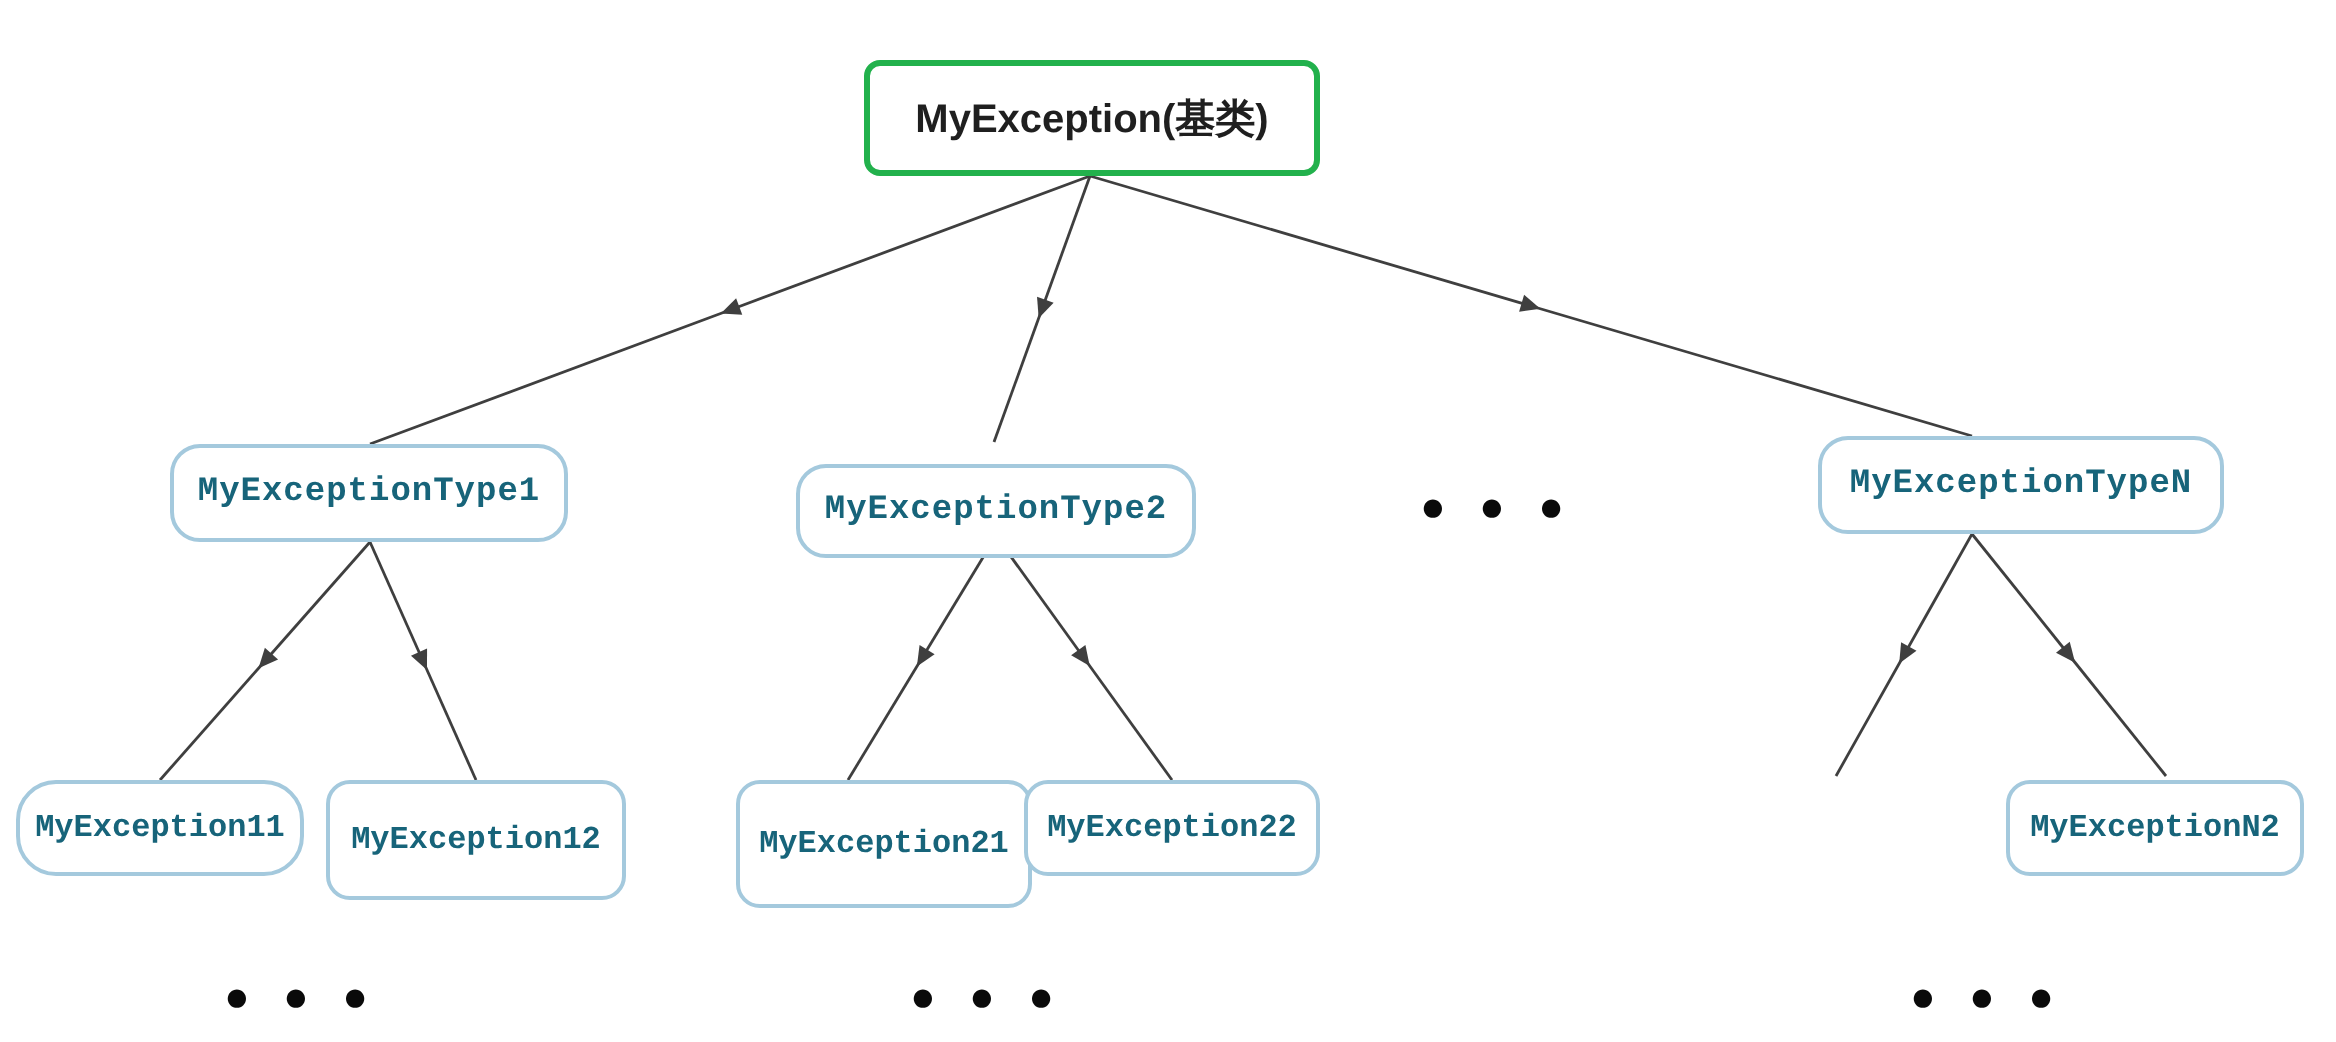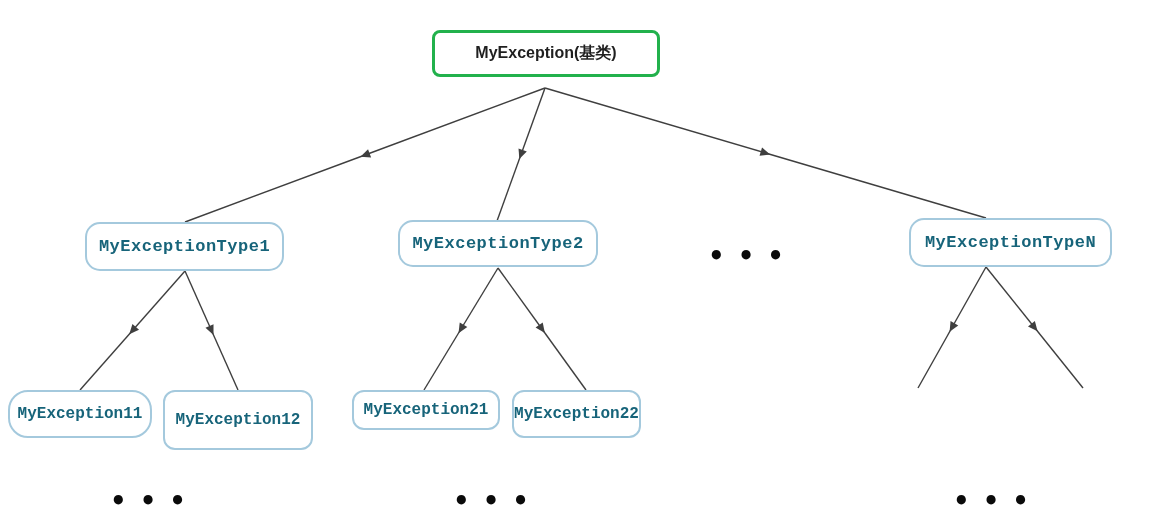--- a/index.html
+++ b/index.html
@@ -34,50 +34,50 @@
   .node {
     position: absolute;
     display: flex;
     align-items: center;
     justify-content: center;
     background: #ffffff;
     box-sizing: border-box;
     white-space: nowrap;
   }
   .node-root {
-    left: 432px; top: 30px; width: 228px; height: 47px;
+    left: 432px; top: 30px; width: 228px; height: 58px;
     border: 3px solid var(--root-border, #22b14c);
     border-radius: 8px;
     font-family: "Liberation Sans", sans-serif;
     font-weight: bold;
-    font-size: 16px;
+    font-size: 20px;
     color: #1f1f1f;
   }
   .node-blue {
     border: 2px solid var(--node-border, #a4c9dd);
     font-family: "Liberation Mono", "DejaVu Sans Mono", monospace;
     font-weight: bold;
     color: var(--node-text, #17647a);
   }
   .level2 {
     border-radius: 15px;
     font-size: 17px;
     letter-spacing: 0.5px;
   }
   .level3 {
     border-radius: 12px;
     font-size: 16px;
   }
   .node-type1 { left: 85px;  top: 222px; width: 199px; height: 49px; }
-  .node-type2 { left: 398px; top: 220px; width: 200px; height: 47px; }
+  .node-type2 { left: 398px; top: 232px; width: 200px; height: 47px; }
   .node-typeN { left: 909px; top: 218px; width: 203px; height: 49px; }
   .node-e11 { left: 8px;    top: 390px; width: 144px; height: 48px; border-radius: 20px; }
   .node-e12 { left: 163px;  top: 390px; width: 150px; height: 60px; }
-  .node-e21 { left: 352px;  top: 390px; width: 148px; height: 40px; }
-  .node-e22 { left: 512px;  top: 390px; width: 129px; height: 48px; }
+  .node-e21 { left: 368px;  top: 390px; width: 148px; height: 64px; }
+  .node-e22 { left: 512px;  top: 390px; width: 148px; height: 48px; }
   .node-eN1 { left: 842px;  top: 390px; width: 148px; height: 48px; }
   .node-eN2 { left: 1003px; top: 390px; width: 149px; height: 48px; }
   .ellipsis {
     position: absolute;
     width: 110px;
     text-align: center;
     font-size: 26px;
     font-weight: bold;
     letter-spacing: 13px;
     text-indent: 13px;
@@ -132,18 +132,21 @@
   </div>
   <div class="node node-blue level3 node-e12">
     <span>MyException12</span>
   </div>
   <div class="node node-blue level3 node-e21">
     <span>MyException21</span>
   </div>
   <div class="node node-blue level3 node-e22">
     <span>MyException22</span>
   </div>
+  <div class="node node-blue level3 node-eN2">
+    <span>MyExceptionN2</span>
+  </div>
 
   <div class="ellipsis ellipsis-group1">•••</div>
   <div class="ellipsis ellipsis-group2">•••</div>
   <div class="ellipsis ellipsis-group3">•••</div>
 
 </div>
 
 </body></html>

